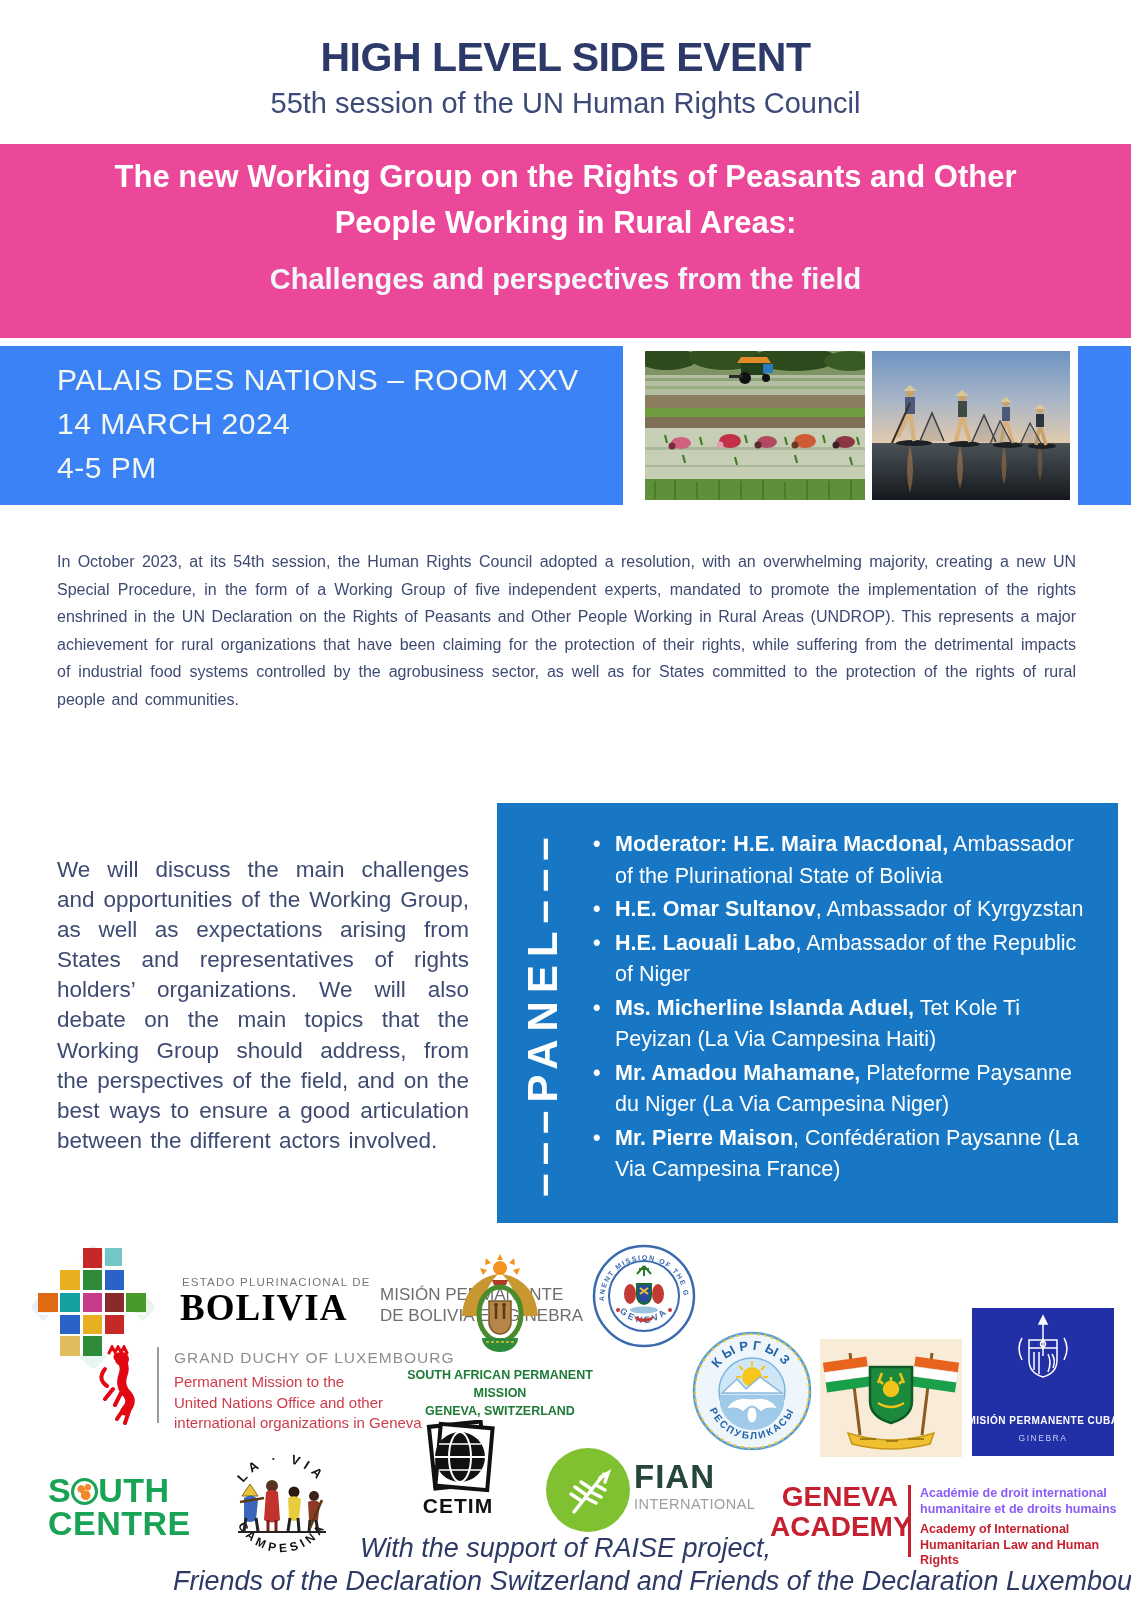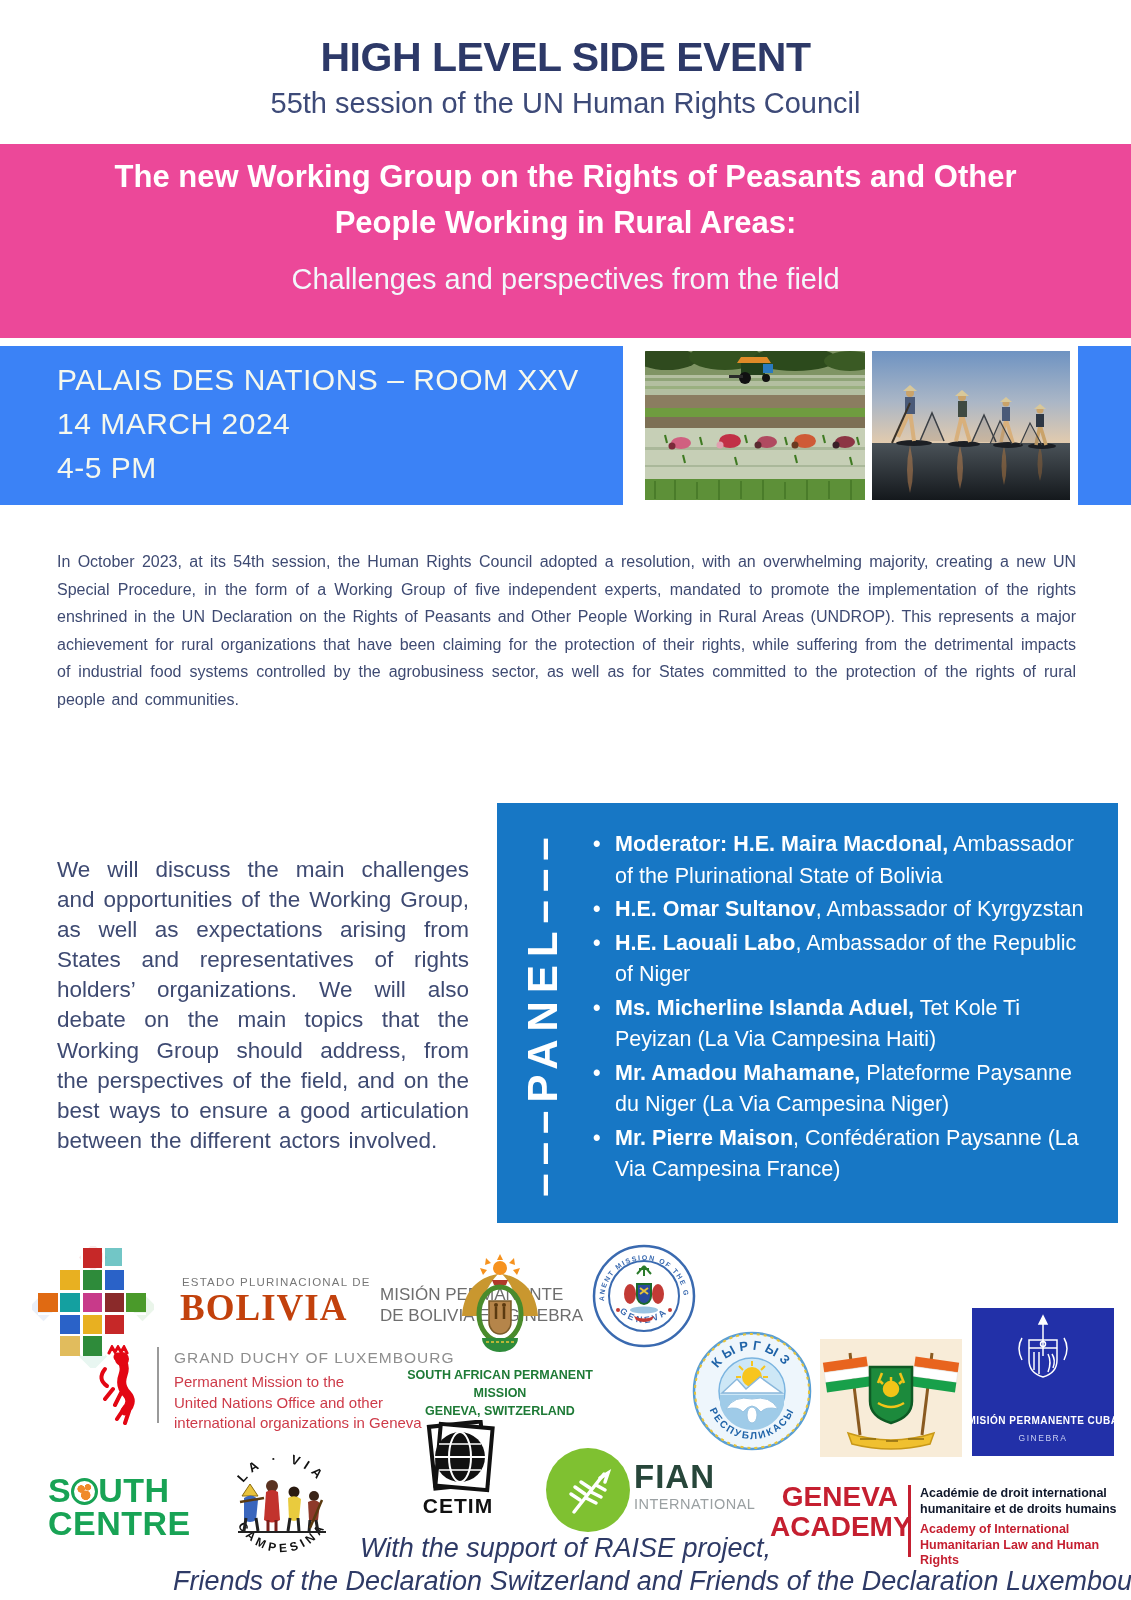--- a/index.html
+++ b/index.html
@@ -9,21 +9,21 @@
 
   
   .hdr-title{top:34px;left:0;width:100%;text-align:center;font-size:41px;font-weight:800;
              color:#2d3968;letter-spacing:-0.5px;}
   .hdr-sub{top:87px;left:0;width:100%;text-align:center;font-size:29px;font-weight:400;color:#3d4a78;}
 
   
   .banner{top:144px;left:0;width:100%;height:194px;background:#ec4899;}
   .banner-t1{top:15px;left:0;width:100%;text-align:center;font-size:31px;font-weight:700;color:#fff;}
   .banner-t2{top:61px;left:0;width:100%;text-align:center;font-size:31px;font-weight:700;color:#fff;}
-  .banner-sub{top:119px;left:0;width:100%;text-align:center;font-size:29px;font-weight:400;color:#f2f7fb;}
+  .banner-sub{top:119px;left:0;width:100%;text-align:center;font-size:29px;font-weight:700;color:#f2f7fb;}
 
   
   .band{top:346px;left:0;width:100%;height:159px;background:#3b82f6;}
   .venue{left:57px;top:12px;font-size:30px;font-weight:400;color:#f5f8ee;line-height:44px;letter-spacing:0.5px;}
   .photo-frame{left:623px;top:0;width:455px;height:159px;background:#fff;}
   .photo{top:5px;height:149px;overflow:hidden;}
   .photo-left{left:645px;width:220px;}
   .photo-right{left:872px;width:198px;}
 
   
@@ -38,21 +38,21 @@
   .panel-label span{position:absolute;left:50%;top:50%;transform:translate(-50%,-50%) rotate(-90deg);
                     white-space:nowrap;font-size:42px;font-weight:700;letter-spacing:8px;color:#fff;}
   .speakers{position:absolute;left:92px;top:26px;right:26px;margin:0;padding:0;list-style:none;}
   .speakers li{position:relative;padding-left:26px;font-size:21.5px;line-height:31.5px;color:#fff;margin-bottom:2px;}
   .speakers .blt{position:absolute;left:4px;top:0;font-weight:700;}
   .speakers b{font-weight:700;}
 
   
   .bol-small{left:182px;top:1276px;font-size:11.5px;letter-spacing:1.2px;color:#777;}
   .bol-big{left:180px;top:1286px;font-family:"Liberation Serif",serif;font-size:37px;font-weight:700;
-           color:#c2410c;letter-spacing:1px;}
+           color:#000000;letter-spacing:1px;}
   .bol-mission{left:380px;top:1284px;font-size:17px;line-height:21px;color:#6e6e6e;}
   .lux-divider{left:157px;top:1347px;width:2px;height:76px;background:#9a9a9a;}
   .lux-title{left:174px;top:1349px;font-size:15.5px;letter-spacing:1px;color:#8e8e8e;}
   .lux-lines{left:174px;top:1372px;font-size:15px;line-height:20.5px;color:#ce3b49;}
   .sa-text{left:395px;top:1366px;width:210px;text-align:center;font-size:12.5px;font-weight:700;
            color:#1e7a36;line-height:18px;}
   .cuba-box{left:972px;top:1308px;width:142px;height:148px;}
 
   
   .sc{left:48px;top:1474px;color:#18a355;font-weight:800;font-size:34px;line-height:33px;letter-spacing:0.5px;}
@@ -62,21 +62,21 @@
               radial-gradient(circle at 34% 38%, #f08a2a 0 3.5px, transparent 4px),
               radial-gradient(circle at 66% 30%, #f08a2a 0 3px, transparent 3.5px),
               radial-gradient(circle at 56% 68%, #f08a2a 0 4.5px, transparent 5px);}
   .cetim-label{left:404px;top:1494px;width:108px;text-align:center;font-size:21px;font-weight:700;
                color:#111;letter-spacing:1px;}
   .fian-name{left:634px;top:1458px;font-size:33px;font-weight:700;color:#27463a;letter-spacing:1px;}
   .fian-sub{left:634px;top:1496px;font-size:14.5px;color:#9aa0a2;letter-spacing:0.5px;}
   .ga-name{left:770px;top:1482px;width:128px;text-align:right;font-size:28px;font-weight:800;
            color:#c51f30;line-height:30px;}
   .ga-divider{left:908px;top:1485px;width:3px;height:72px;background:#c51f30;}
-  .ga-fr{left:920px;top:1486px;font-size:12.5px;font-weight:600;color:#0f172a;line-height:15.5px;}
+  .ga-fr{left:920px;top:1486px;font-size:12.5px;font-weight:600;color:#8b5cf6;line-height:15.5px;}
   .ga-en{left:920px;top:1522px;font-size:12.5px;font-weight:700;color:#c51f30;line-height:15.5px;}
 
   
   .footer1{top:1533px;left:0;width:100%;text-align:center;font-size:27px;font-style:italic;color:#2e3a66;}
   .footer2{top:1566px;left:0;width:100%;text-align:right;font-size:27px;font-style:italic;color:#2e3a66;padding-left:25px;}
 </style>
 </head>
 <body>
 
 <div class="page">

